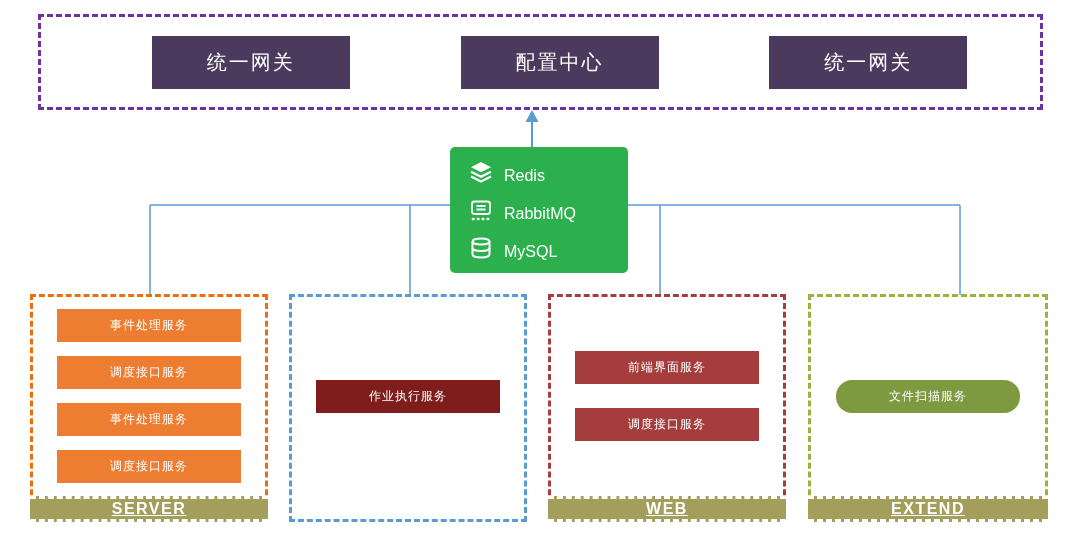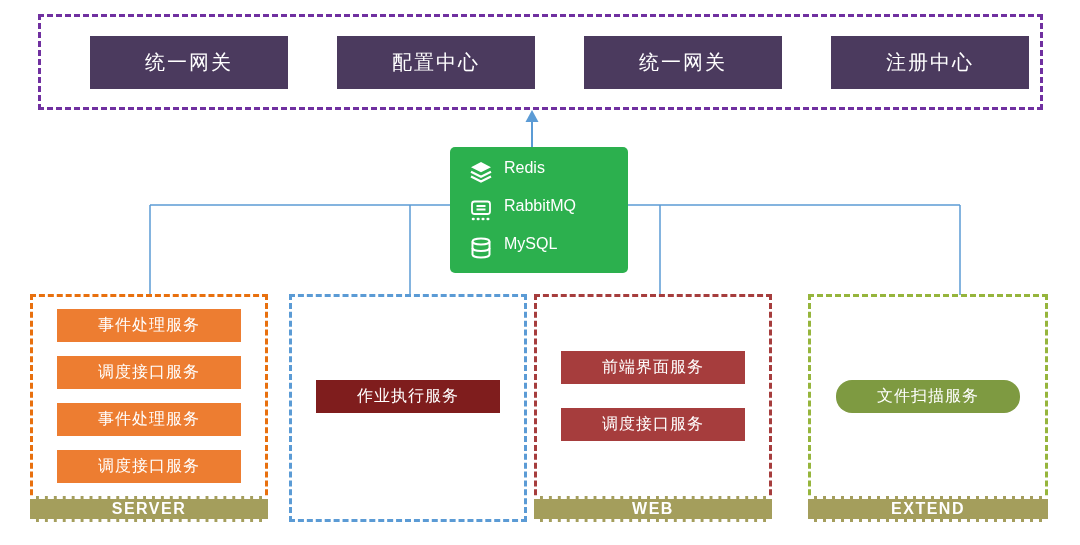--- a/index.html
+++ b/index.html
@@ -23,50 +23,50 @@
     font-size:20px; letter-spacing:2px;margin-left:38px;
   }
 
   
   .mid-box {
     position:absolute; left:450px; top:147px; width:178px; height:126px;
     background:#2CB04E; border-radius:5px; z-index:3;
     display:flex; flex-direction:column; justify-content:space-evenly;
     padding-left:18px; color:#fff;
   }
-  .mid-row { display:flex; align-items:flex-start; gap:10px; font-size:16px; }
+  .mid-row { display:flex; align-items:flex-end; gap:10px; font-size:16px; }
   .mid-row .icon { width:26px; height:26px; display:flex; align-items:center; justify-content:center; }
 
   
   .group {
     position:absolute; top:294px; height:228px; width:238px;
     border-width:3px; border-style:dashed; z-index:2;
     display:flex; flex-direction:column; align-items:center; justify-content:center;
     padding-bottom:24px;
   }
   .group-server { left:30px;  border-color:#E8700E; gap:14px; }
   .group-agent  { left:289px; border-color:#5B9BD5; }
-  .group-web    { left:534px; border-color:#A63D3D; gap:24px; }
+  .group-web    { left:548px; border-color:#A63D3D; gap:24px; }
   .group-extend { left:808px; width:240px; border-color:#96B53C; }
 
   .service {
-    width:184px; height:33px; color:#fff; font-size:16px; letter-spacing:1px;
+    width:184px; height:33px; color:#fff; font-size:12px; letter-spacing:1px;
     display:flex; align-items:center; justify-content:center;
   }
   .group-server .service { background:#ED7D31; }
   .group-agent  .service { background:#7f1d1d; }
   .group-web    .service { background:#A63D3D; }
   .group-extend .service { background:#7E9A41;border-radius:16px; }
 
   .group-bar {
     position:absolute; left:-3px; right:-3px; bottom:-3px; height:26px;
     background:#A49E5C; color:#fff;
     border-top:3px dashed #fff; border-bottom:3px dashed #fff;
     display:flex; align-items:center; justify-content:center;
-    font-size:16px; font-weight:bold; letter-spacing:1.5px;
+    font-size:16px; font-weight:bold; letter-spacing:1.5px;text-decoration:underline;
   }
 </style>
 </head>
 <body>
 
 <div class="canvas">
 
   <svg class="connectors" viewBox="0 0 1080 545" xmlns="http://www.w3.org/2000/svg">
     <g stroke="#5B9BD5" stroke-width="1.5" fill="none">
       <line x1="150" y1="205" x2="960" y2="205"></line>
@@ -83,23 +83,20 @@
 
   <div class="top-frame">
     <div class="top-box">
       <span>统一网关</span>
     </div>
     <div class="top-box">
       <span>配置中心</span>
     </div>
     <div class="top-box">
       <span>统一网关</span>
-    </div>
-    <div class="top-box">
-      <span>注册中心</span>
     </div>
   </div>
 
   <div class="mid-box">
     <div class="mid-row">
       <span class="icon">
         <svg width="24" height="24" viewBox="0 0 24 24">
           <path d="M12 2 2 7.2l10 5 10-5z" fill="#fff"></path>
           <path d="M2 11.8l10 5 10-5" fill="none" stroke="#fff" stroke-width="2.2"></path>
           <path d="M2 16.6l10 5 10-5" fill="none" stroke="#fff" stroke-width="2.2"></path>

